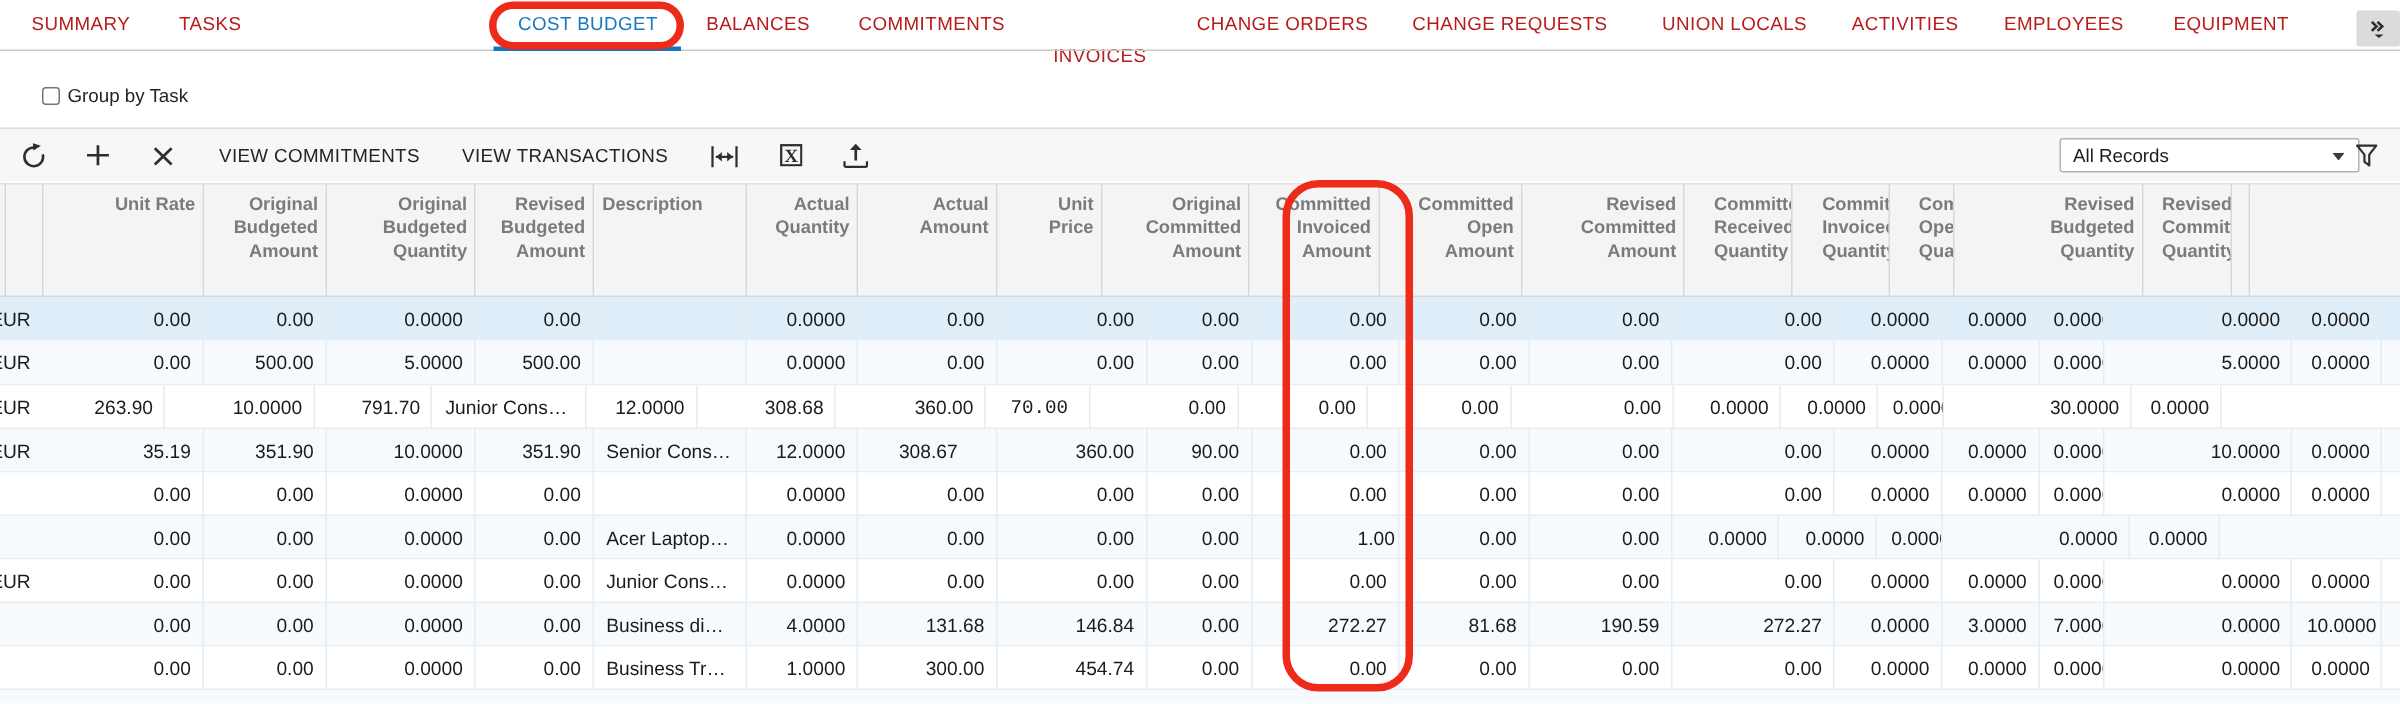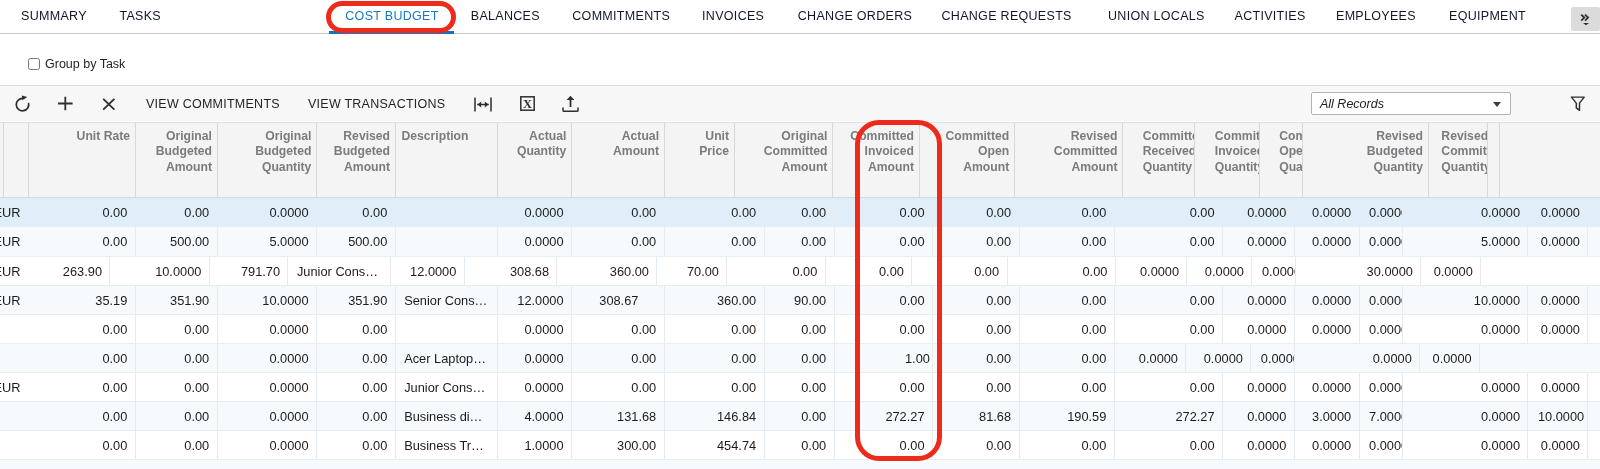--- a/index.html
+++ b/index.html
@@ -1,33 +1,33 @@
 <!DOCTYPE html>
 <html><head><meta charset="utf-8">
 <style>
 html,body{margin:0;padding:0;}
 body{width:1600px;height:469px;overflow:hidden;position:relative;background:#fff;
  font-family:"Liberation Sans",sans-serif;-webkit-font-smoothing:antialiased;}
 #page{position:absolute;left:0;top:0;width:1600px;height:469px;overflow:hidden;}
 .abs{position:absolute;}
-.tab{position:absolute;top:0;height:31px;line-height:32px;font-size:12.5px;color:#0f172a;letter-spacing:0.3px;white-space:nowrap;}
+.tab{position:absolute;top:0;height:31px;line-height:32px;font-size:12.5px;color:#b91c1c;letter-spacing:0.3px;white-space:nowrap;}
 .tab.active{color:#1879c0;}
 .hcell{height:100%;box-sizing:border-box;border-right:1px solid #d8d8d8;
  font-size:12.2px;font-weight:bold;color:#797b7e;line-height:15.5px;padding-top:6.4px;overflow:hidden;}
 .cell{height:100%;box-sizing:border-box;border-right:1px solid #e4ecf1;
  font-size:12.8px;color:#1b1b1b;overflow:hidden;white-space:nowrap;}
 .row{position:absolute;left:0;width:1600px;display:flex;box-sizing:border-box;border-bottom:1px solid #e7eef3;}
 </style></head><body>
 <div id="page">
 <div class="tab" style="left:21.0px;">SUMMARY</div>
 <div class="tab" style="left:119.4px;">TASKS</div>
 <div class="tab active" style="left:345.3px;">COST BUDGET</div>
 <div class="tab" style="left:470.8px;">BALANCES</div>
 <div class="tab" style="left:572.3px;">COMMITMENTS</div>
-<div class="tab" style="left:702.1px;">INVOICES</div>
+<div class="tab" style="left:702.1px;margin-top:21px;">INVOICES</div>
 <div class="tab" style="left:797.8px;">CHANGE ORDERS</div>
 <div class="tab" style="left:941.5px;">CHANGE REQUESTS</div>
 <div class="tab" style="left:1108.0px;">UNION LOCALS</div>
 <div class="tab" style="left:1234.5px;">ACTIVITIES</div>
 <div class="tab" style="left:1336px;">EMPLOYEES</div>
 <div class="tab" style="left:1449.0px;">EQUIPMENT</div>
 <div class="abs" style="left:0;top:33px;width:1600px;height:1px;background:#c9c9c9;"></div>
 <div class="abs" style="left:328.9px;top:30.9px;width:125px;height:2.8px;background:#1374bd;"></div>
 <div class="abs" style="left:1571px;top:7px;width:29px;height:24px;background:#dbdbdb;border-radius:2px;"></div>
 <svg class="abs" style="left:1580px;top:13.5px;" width="12" height="12" viewBox="0 0 12 12">
@@ -57,21 +57,21 @@
     </svg>
 <svg class="abs" style="left:519.5px;top:96px;" width="15" height="15" viewBox="0 0 15 15">
       <rect x="0.8" y="0.8" width="13.4" height="13.4" fill="none" stroke="#2e2e2e" stroke-width="1.5"></rect>
       <text x="7.5" y="12" font-size="12.5" font-weight="bold" font-family="Liberation Serif,serif" fill="#2e2e2e" text-anchor="middle">X</text>
     </svg>
 <svg class="abs" style="left:562px;top:94.5px;" width="17" height="18" viewBox="0 0 17 18">
       <path d="M 8.5 12 V 3" stroke="#2e2e2e" stroke-width="1.8" fill="none"></path>
       <path d="M 4.6 5 L 8.5 0.8 L 12.4 5 Z" fill="#2e2e2e"></path>
       <path d="M 1 12.5 V 15.2 Q 1 16.3 2.1 16.3 H 14.9 Q 16 16.3 16 15.2 V 12.5" stroke="#2e2e2e" stroke-width="1.5" fill="none"></path>
     </svg>
-<div class="abs" style="left:1311px;top:91.8px;width:199.5px;height:23.7px;box-sizing:border-box;background:#fff;border:1px solid #b3b3b3;border-radius:2px;font-style:italic;">
+<div class="abs" style="left:1373px;top:91.8px;width:199.5px;height:23.7px;box-sizing:border-box;background:#fff;border:1px solid #b3b3b3;border-radius:2px;">
       <div style="position:absolute;left:8px;top:4px;font-size:12.5px;color:#1d1d1d;">All Records</div>
       <div style="position:absolute;right:9px;top:9px;width:0;height:0;border-left:4.5px solid transparent;border-right:4.5px solid transparent;border-top:5px solid #3c3c3c;"></div>
     </div>
 <svg class="abs" style="left:1570px;top:95.5px;" width="16" height="16" viewBox="0 0 16 16">
       <path d="M 1.4 1.1 H 14.2 L 9.5 7.1 V 14.3 L 6.3 11.9 V 7.1 Z" fill="none" stroke="#2e2e2e" stroke-width="1.45" stroke-linejoin="round"></path>
     </svg>
 <div class="abs" style="left:0;top:121.5px;width:1600px;height:76.8px;box-sizing:border-box;background:#f4f4f4;border-top:1px solid #e0e0e0;border-bottom:1px solid #d3dade;display:flex;">
 <div class="hcell" style="width:28.5px;text-align:right;padding-right:4.6px;"></div>
 <div class="hcell" style="width:107.2px;text-align:right;padding-right:4.6px;">Unit Rate</div>
 <div class="hcell" style="width:81.9px;text-align:right;padding-right:4.6px;">Original<br>Budgeted<br>Amount</div>
@@ -145,21 +145,21 @@
 <div class="cell" style="width:28.5px;position:relative;overflow:visible;border-right-color:transparent;">
         <span style="position:absolute;right:7px;top:0;line-height:29.12px;">EUR</span>
       </div>
 <div class="cell" style="width:81.9px;text-align:right;padding-left:9.5px;padding-right:7.4px;line-height:29.12px;">263.90</div>
 <div class="cell" style="width:99.4px;text-align:right;padding-left:9.5px;padding-right:7.4px;line-height:29.12px;">10.0000</div>
 <div class="cell" style="width:78.7px;text-align:right;padding-left:9.5px;padding-right:7.4px;line-height:29.12px;">791.70</div>
 <div class="cell" style="width:102.1px;text-align:left;padding-left:8.5px;line-height:29.12px;">Junior Cons…</div>
 <div class="cell" style="width:74.2px;text-align:right;padding-left:9.5px;padding-right:7.4px;line-height:29.12px;">12.0000</div>
 <div class="cell" style="width:92.7px;text-align:right;padding-left:9.5px;padding-right:7.4px;line-height:29.12px;">308.68</div>
 <div class="cell" style="width:99.9px;text-align:right;padding-left:9.5px;padding-right:7.4px;line-height:29.12px;">360.00</div>
-<div class="cell" style="width:70.0px;text-align:right;padding-left:9.5px;padding-right:7.4px;line-height:29.12px;">70.00</div>
+<div class="cell" style="width:70.0px;text-align:center;padding-left:9.5px;padding-right:7.4px;line-height:29.12px;font-family:Liberation Mono, monospace;">70.00</div>
 <div class="cell" style="width:98.4px;text-align:right;padding-left:9.5px;padding-right:7.4px;line-height:29.12px;">0.00</div>
 <div class="cell" style="width:86.6px;text-align:right;padding-left:9.5px;padding-right:7.4px;line-height:29.12px;">0.00</div>
 <div class="cell" style="width:95.2px;text-align:right;padding-left:9.5px;padding-right:7.4px;line-height:29.12px;">0.00</div>
 <div class="cell" style="width:108.3px;text-align:right;padding-left:9.5px;padding-right:7.4px;line-height:29.12px;">0.00</div>
 <div class="cell" style="width:71.7px;text-align:right;padding-left:9.5px;padding-right:7.4px;line-height:29.12px;">0.0000</div>
 <div class="cell" style="width:64.9px;text-align:right;padding-left:9.5px;padding-right:7.4px;line-height:29.12px;">0.0000</div>
 <div class="cell" style="width:43.8px;text-align:right;padding-left:9.5px;padding-right:7.4px;line-height:29.12px;">0.0000</div>
 <div class="cell" style="width:125.1px;text-align:right;padding-left:9.5px;padding-right:7.4px;line-height:29.12px;">30.0000</div>
 <div class="cell" style="width:59.9px;text-align:right;padding-left:9.5px;padding-right:7.4px;line-height:29.12px;">0.0000</div>
 <div class="cell" style="width:11.5px;border-right:none;"></div>

